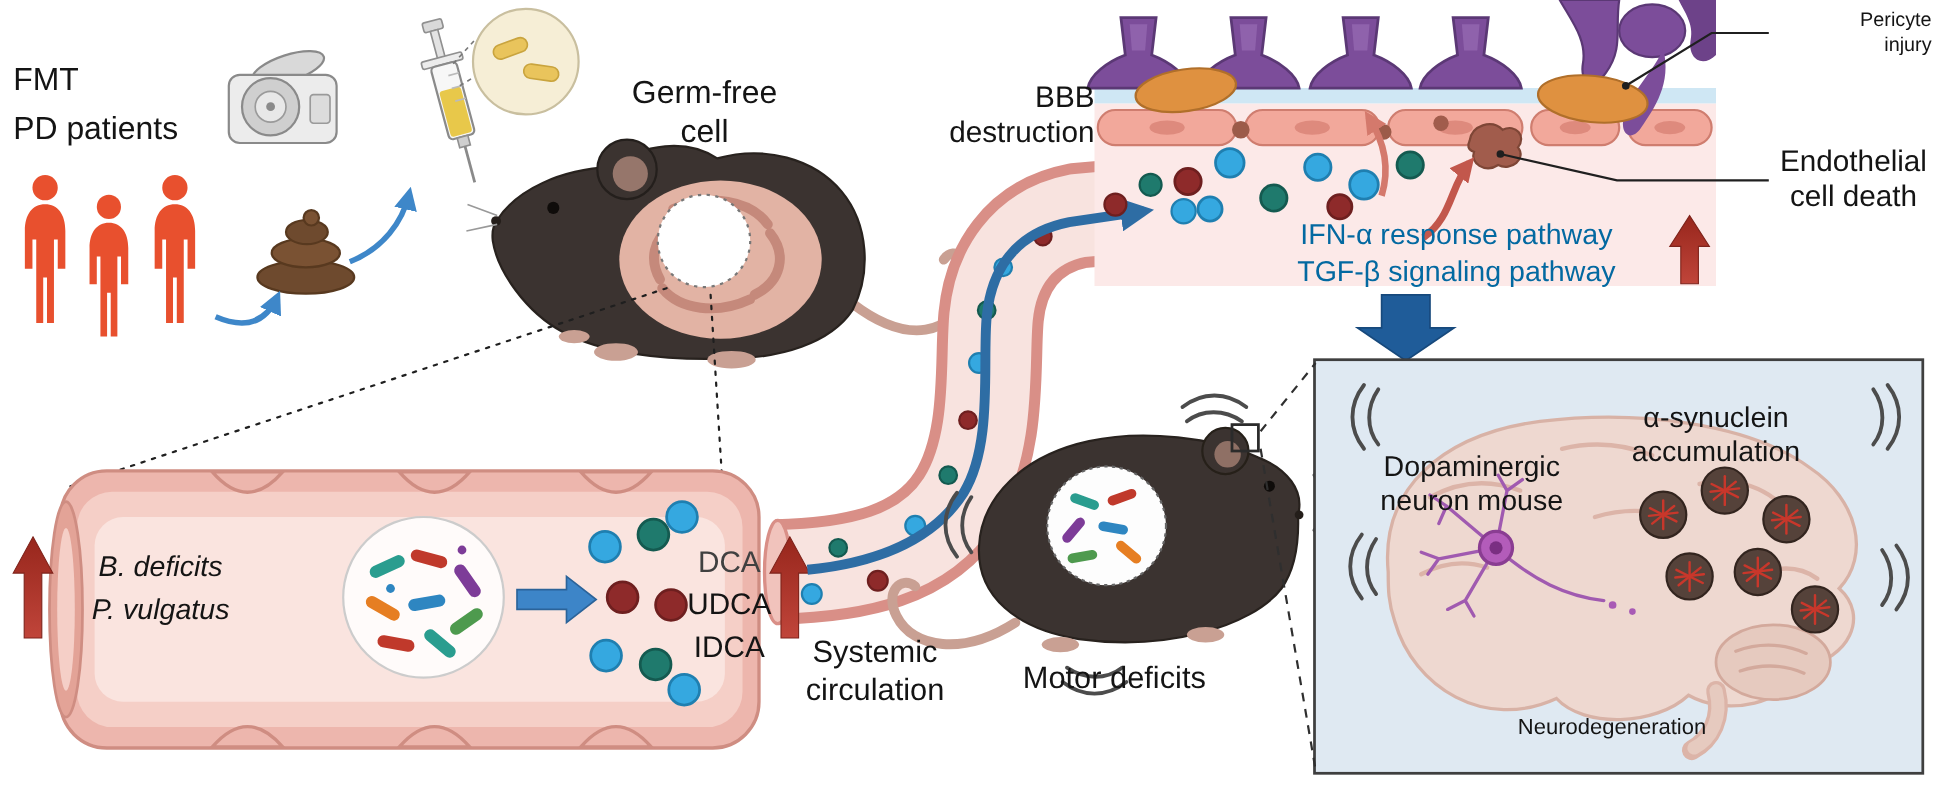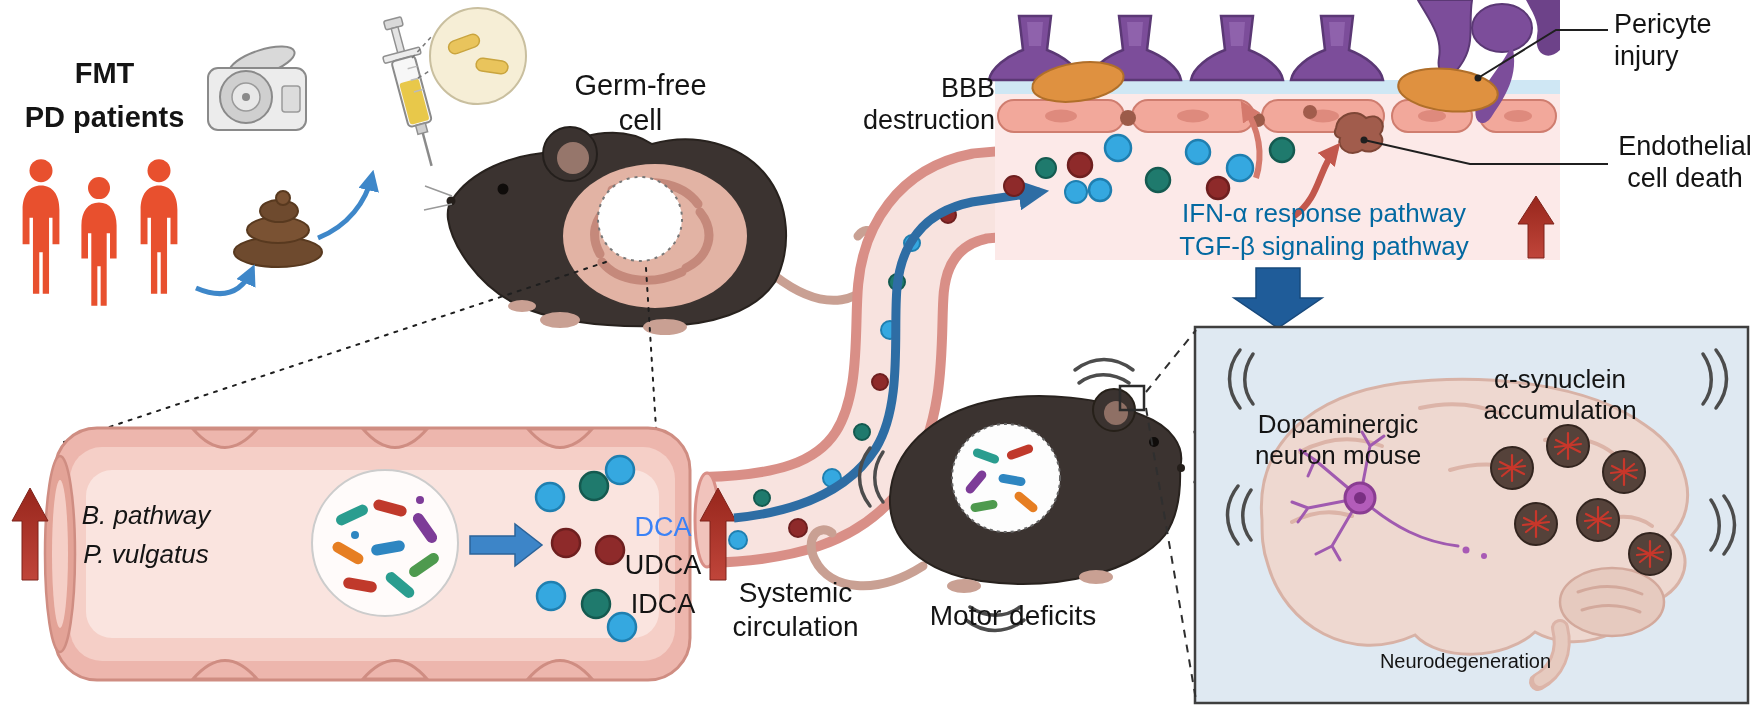--- a/index.html
+++ b/index.html
@@ -1,30 +1,30 @@
 <!DOCTYPE html>
 <html><head>
 <meta charset="utf-8">
 <style>
   * { margin:0; padding:0; box-sizing:border-box; }
   html,body { background:#ffffff; font-family:"Liberation Sans", sans-serif; }
   .canvas { position:relative; width:1757px; height:723px; background:#ffffff; overflow:hidden; }
   .art { position:absolute; left:0; top:0; }
   .lbl { position:absolute; color:#141414; line-height:1.2; }
   .lbl > div { white-space:nowrap; }
-  .lbl-fmt { left:12px; top:56px; width:185px; font-size:29px; text-align:center;font-weight:bold; }
+  .lbl-fmt { left:12px; top:56px; width:185px; font-size:29px; text-align:left; }
   .lbl-fmt .l1 { margin-bottom:9px; }
   .lbl-germ { left:533px; top:68px; width:215px; font-size:29px; text-align:center; }
   .lbl-bacteria { left:66px; top:496px; width:160px; font-size:26px; font-style:italic; text-align:center; line-height:1.5; }
   .lbl-acids { left:603px; top:492px; width:120px; font-size:27px; text-align:center; line-height:1.42; }
-  .acid-dca { color:#3b82f6;margin-top:16px; }
+  .acid-dca { color:#404040; }
   .lbl-systemic { left:676px; top:576px; width:195px; font-size:28px; text-align:center;padding-left:44px; }
   .lbl-motor { left:898px; top:599px; width:230px; font-size:28px; text-align:center; }
   .lbl-bbb { left:843px; top:72px; width:152px; font-size:27px; text-align:right; }
-  .lbl-pericyte { left:1614px; top:8px; width:142px; font-size:27px; text-align:left; }
+  .lbl-pericyte { left:1614px; top:8px; width:142px; font-size:18px; text-align:right; }
   .lbl-endo { left:1612px; top:130px; width:146px; font-size:27px; text-align:center; }
   .lbl-pathways { left:1133px; top:197px; width:382px; font-size:26px; text-align:center; line-height:1.25; color:#0369a1; }
   .lbl-dopa { left:1242px; top:364px; width:192px; font-size:26px; text-align:center;margin-top:45px; }
   .lbl-syn { left:1456px; top:364px; width:208px; font-size:26px; text-align:center; }
   .lbl-neuro { left:1308px; top:649px; width:315px; font-size:20px; text-align:center; }
 </style>
 </head>
 <body>
 
 <div class="canvas">
@@ -338,21 +338,21 @@
   <div class="l1">FMT</div>
   <div>PD patients</div>
 </div>
 
 <div class="lbl lbl-germ">
   <div>Germ-free</div>
   <div>cell</div>
 </div>
 
 <div class="lbl lbl-bacteria">
-  <div>B. pathway</div>
+  <div>B. deficits</div>
   <div>P. vulgatus</div>
 </div>
 
 <div class="lbl lbl-acids">
   <div class="acid-dca">DCA</div>
   <div>UDCA</div>
   <div>IDCA</div>
 </div>
 
 <div class="lbl lbl-systemic">

